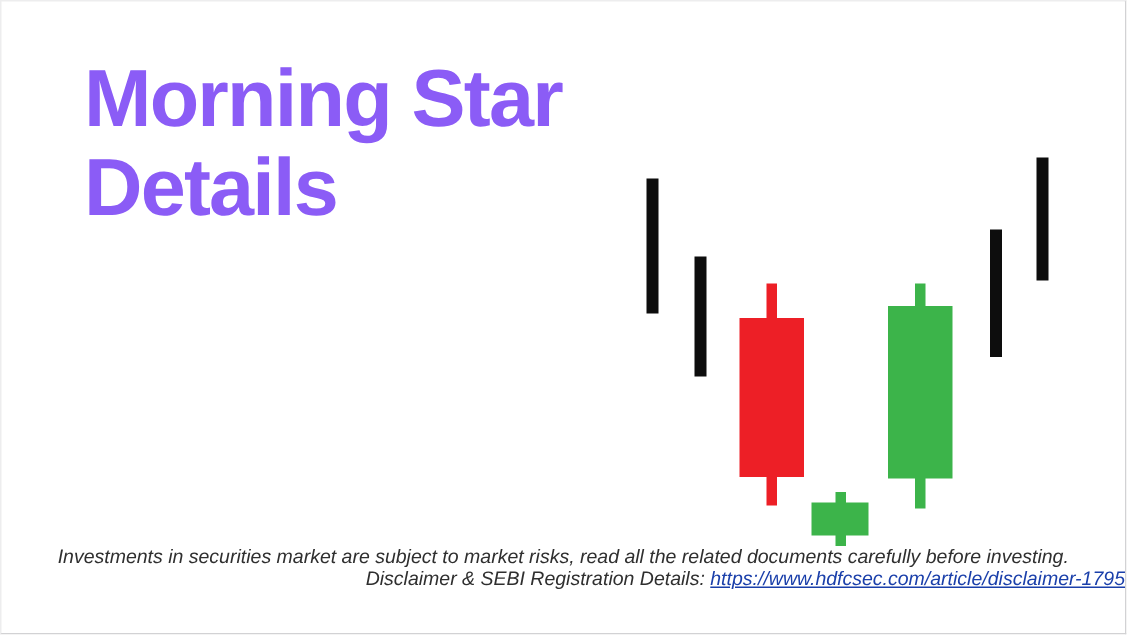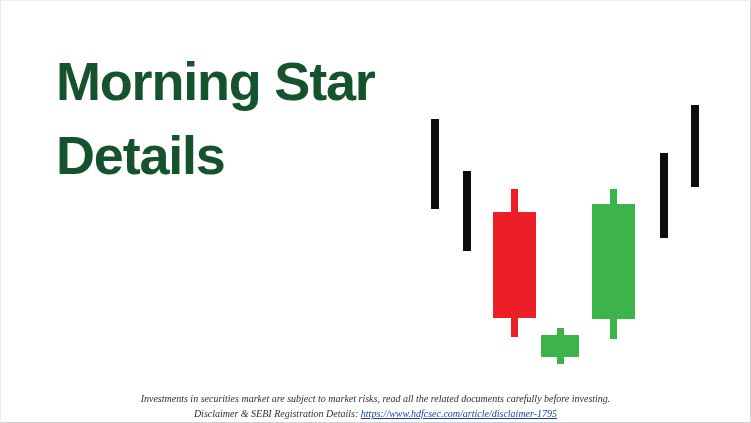--- a/index.html
+++ b/index.html
@@ -29,23 +29,22 @@
     left: 55px;
     top: 36px;
     width: 420px;
   }
   .title-line {
     font-family: "Liberation Sans", sans-serif;
     font-weight: bold;
     font-size: 54px;
     line-height: 59px;
     letter-spacing: -1.2px;
-    color: #14532d;
+    color: #8b5cf6;
     white-space: nowrap;
-    margin-top: 15px;
   }
 
   
   .chart {
     position: absolute;
     left: 0;
     top: 0;
     width: 751px;
     height: 423px;
   }
@@ -61,30 +60,31 @@
   }
   .bar {
     position: absolute;
   }
 
   
   .disclaimer {
     position: absolute;
     left: 0;
     right: 0;
-    bottom: 1px;
+    bottom: 29px;
     text-align: center;
-    font-family: Liberation Serif, serif;
+    font-family: Liberation Sans, sans-serif;
     font-style: italic;
-    font-size: 10px;
+    font-size: 13px;
     line-height: 15px;
     color: #2f2f2f;
   }
   .disclaimer-line2 {
     white-space: nowrap;
+    text-align: right;
   }
   .disclaimer-link {
     color: #1a3faa;
     text-decoration: underline;
     font-style: italic;
   }
 </style>
 </head>
 <body>
 

